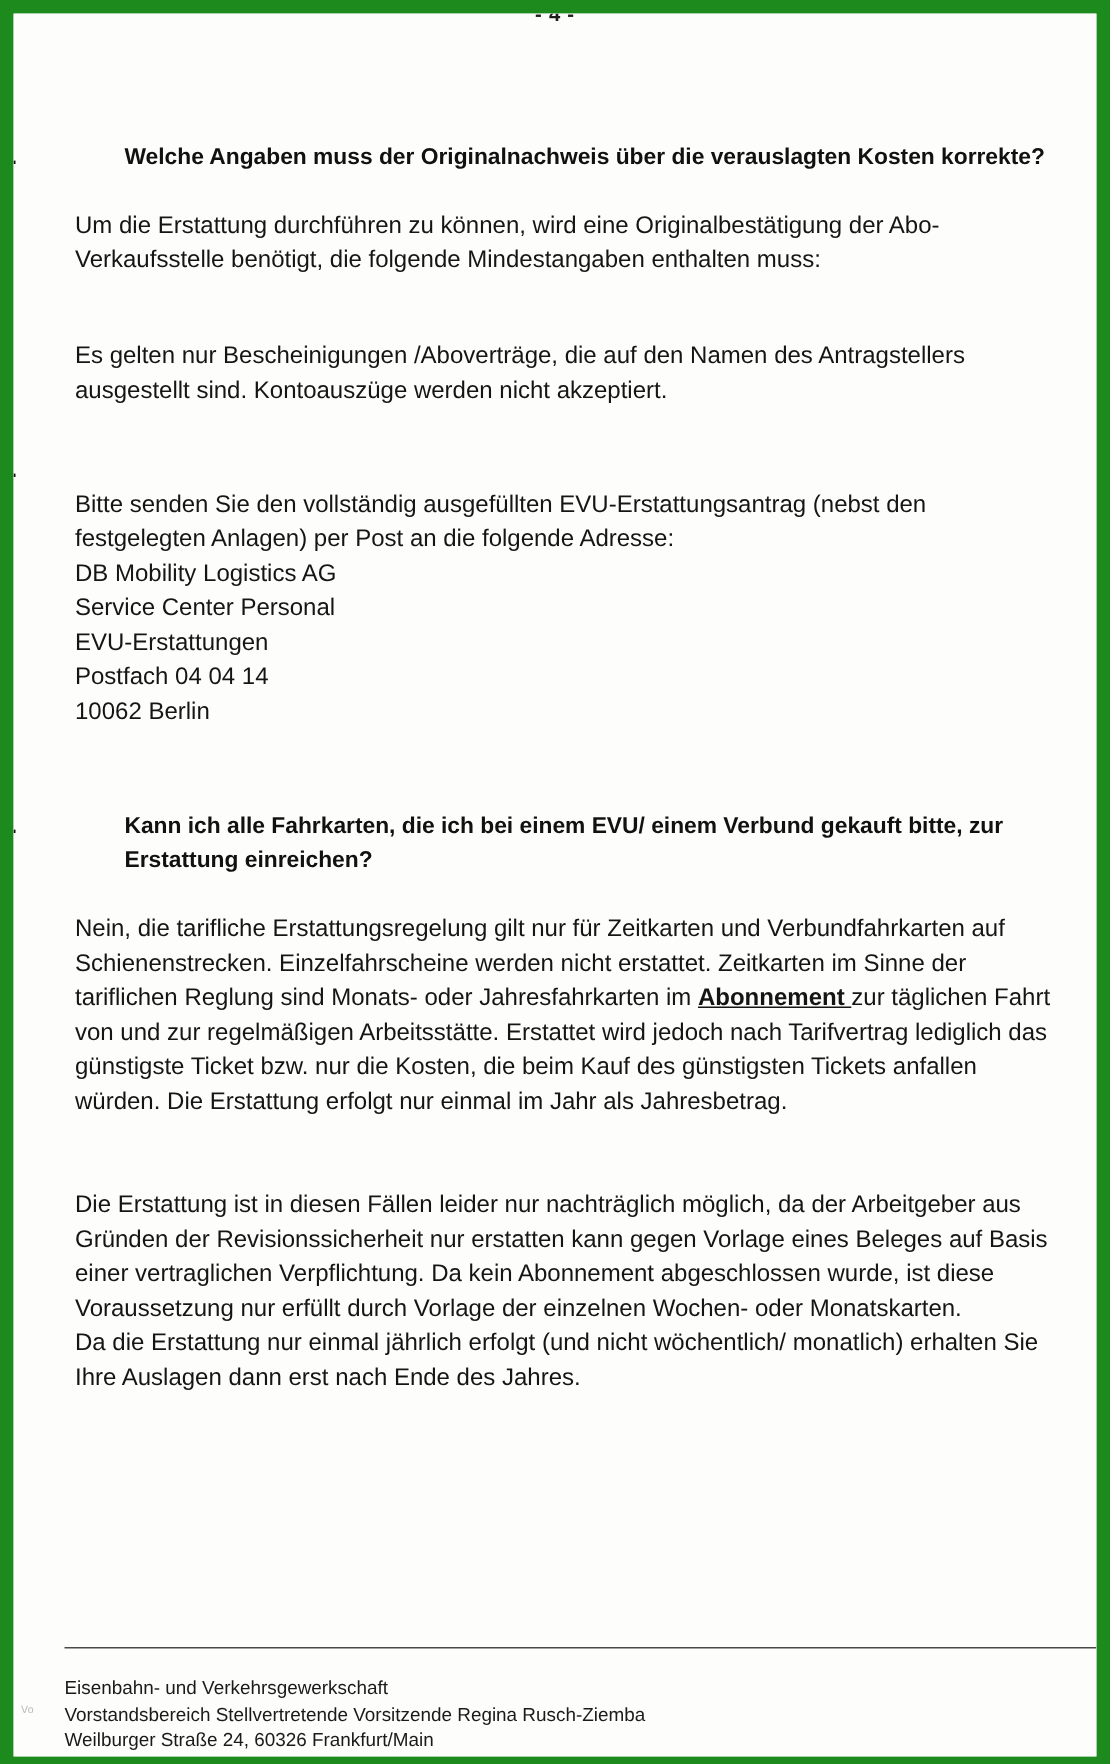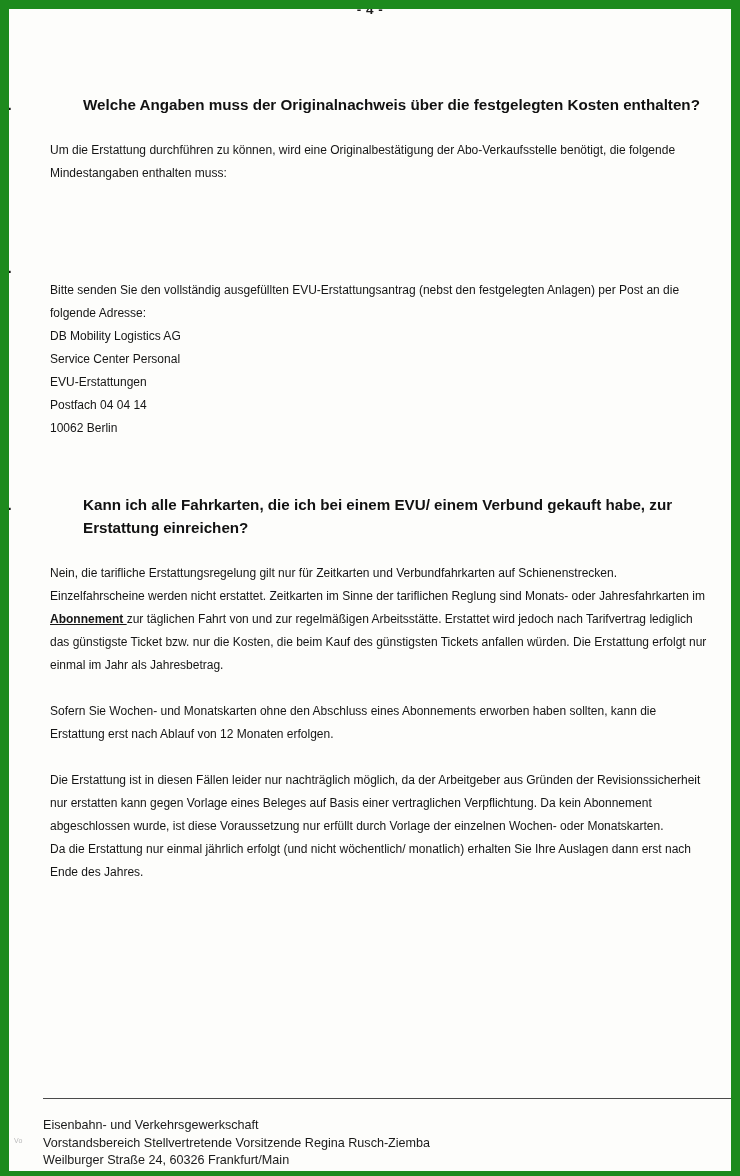--- a/index.html
+++ b/index.html
@@ -79,21 +79,21 @@
     font-weight: bold;
     font-size: 15.2px;
     color: #111111;
     overflow: hidden;
     white-space: nowrap;
     direction: ltr;
     text-indent: -9px;
   }
 
   .para {
-    font-size: 12px;
+    font-size: 16px;
     line-height: 23px;
     color: #151515;
     margin: 0;
     padding-left: 8px;
     white-space: pre-line;
   }
 
   .gap-sm { height: 18px; }
   .gap-md { height: 23px; }
   .gap-lg { height: 30px; }
@@ -141,26 +141,27 @@
 <div id="page">
   <div id="sheet">
 
     <div class="page-number">- 4 -</div>
 
     <div class="content">
 
       <div class="qa-block">
         <div class="q-head">
           <span class="q-num">3.</span>
-          <span>Welche Angaben muss der Originalnachweis über die festgelegten Kosten enthalten?</span>
+          <span>Welche Angaben muss der Originalnachweis über die verauslagten Kosten korrekte?</span>
         </div>
         <div class="gap-md"></div>
         <p class="para">Um die Erstattung durchführen zu können, wird eine Originalbestätigung der Abo-Verkaufsstelle benötigt, die folgende Mindestangaben enthalten muss:</p>
         <div class="gap-sm"></div>
         <div class="gap-md"></div>
+        <p class="para">Es gelten nur Bescheinigungen /Aboverträge, die auf den Namen des Antragstellers ausgestellt sind. Kontoauszüge werden nicht akzeptiert.</p>
       </div>
 
       <div class="gap-lg"></div>
 
       <div class="qa-block">
         <div class="q-head">
           <span class="q-num">4.</span>
         </div>
         <div class="gap-md"></div>
         <p class="para">Bitte senden Sie den vollständig ausgefüllten EVU-Erstattungsantrag (nebst den festgelegten Anlagen) per Post an die folgende Adresse:
@@ -170,26 +171,25 @@
 Postfach 04 04 14
 10062 Berlin</p>
         <div class="gap-md"></div>
       </div>
 
       <div class="gap-lg"></div>
 
       <div class="qa-block">
         <div class="q-head">
           <span class="q-num">5.</span>
-          <span>Kann ich alle Fahrkarten, die ich bei einem EVU/ einem Verbund gekauft habe, zur Erstattung einreichen?</span>
+          <span>Kann ich alle Fahrkarten, die ich bei einem EVU/ einem Verbund gekauft bitte, zur Erstattung einreichen?</span>
         </div>
         <div class="gap-md"></div>
         <p class="para"><span>Nein, die tarifliche Erstattungsregelung gilt nur für Zeitkarten und Verbundfahrkarten auf Schienenstrecken. Einzelfahrscheine werden nicht erstattet. Zeitkarten im Sinne der tariflichen Reglung sind Monats- oder Jahresfahrkarten im </span><span class="emph">Abonnement </span><span>zur täglichen Fahrt von und zur regelmäßigen Arbeitsstätte. Erstattet wird jedoch nach Tarifvertrag lediglich das günstigste Ticket bzw. nur die Kosten, die beim Kauf des günstigsten Tickets anfallen würden. Die Erstattung erfolgt nur einmal im Jahr als Jahresbetrag.</span></p>
         <div class="gap-md"></div>
-        <p class="para">Sofern Sie Wochen- und Monatskarten ohne den Abschluss eines Abonnements erworben haben sollten, kann die Erstattung erst nach Ablauf von 12 Monaten erfolgen.</p>
         <div class="gap-md"></div>
         <p class="para">Die Erstattung ist in diesen Fällen leider nur nachträglich möglich, da der Arbeitgeber aus Gründen der Revisionssicherheit nur erstatten kann gegen Vorlage eines Beleges auf Basis einer vertraglichen Verpflichtung. Da kein Abonnement abgeschlossen wurde, ist diese Voraussetzung nur erfüllt durch Vorlage der einzelnen Wochen- oder Monatskarten.
 Da die Erstattung nur einmal jährlich erfolgt (und nicht wöchentlich/ monatlich) erhalten Sie Ihre Auslagen dann erst nach Ende des Jahres.</p>
       </div>
 
     </div>
 
     <div class="footer-rule"></div>
     <div class="footer-text">Eisenbahn- und Verkehrsgewerkschaft
 Vorstandsbereich Stellvertretende Vorsitzende Regina Rusch-Ziemba

